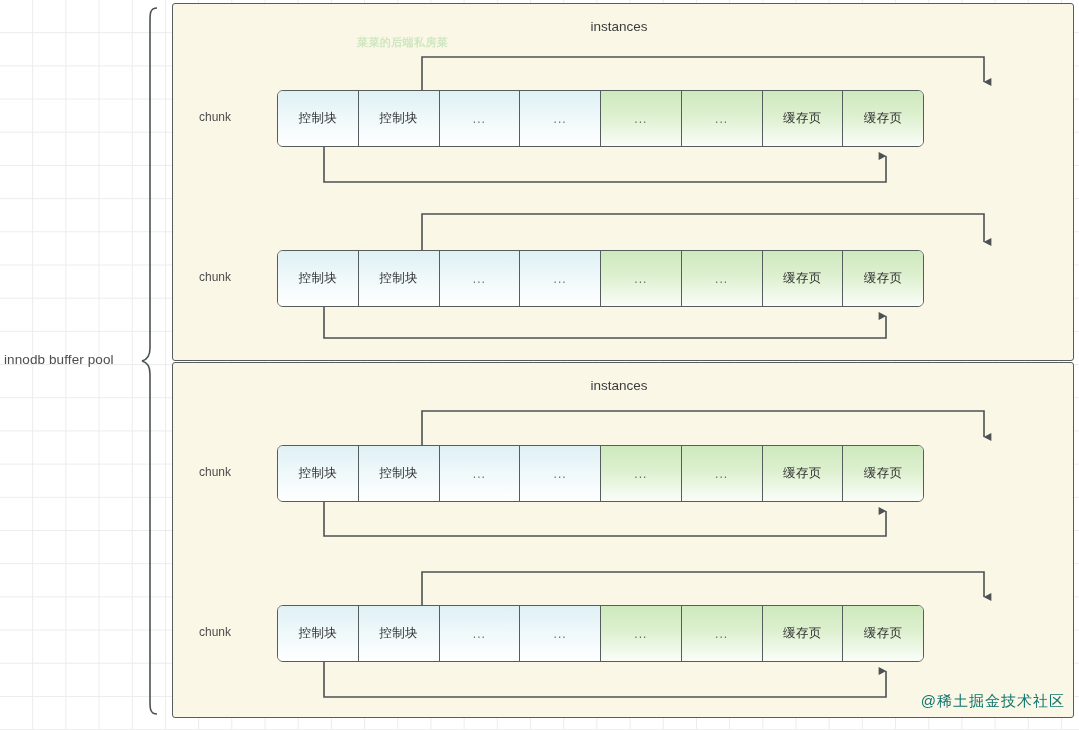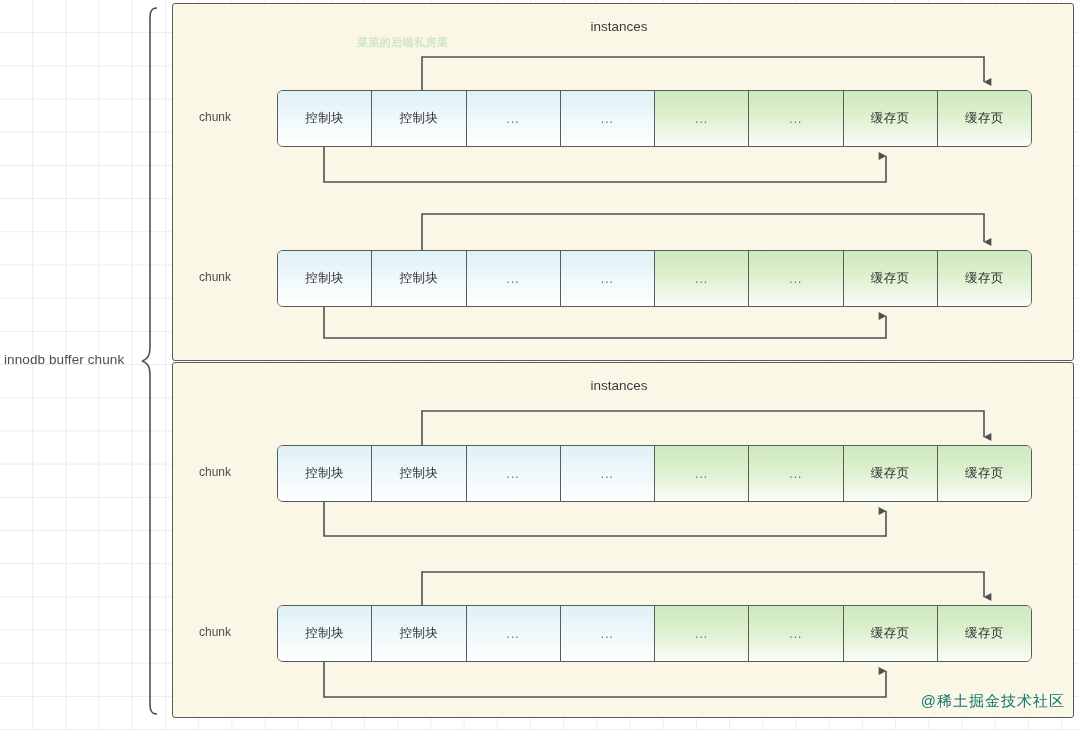--- a/index.html
+++ b/index.html
@@ -48,21 +48,21 @@
     letter-spacing:.4px;white-space:nowrap;
   }
 
   .chunk-label{
     position:absolute;width:80px;text-align:center;
     font-size:12px;color:#4d4d4d;
   }
 
   
   .chunk-row{
-    position:absolute;left:277px;width:755px;height:57px;
+    position:absolute;left:277px;width:647px;height:57px;
     display:flex;
     border:1.6px solid #555d5e;
     border-radius:6px;
     box-sizing:border-box;
     overflow:hidden;
     background:#fff;
   }
   .cell{
     flex:1 1 0;
     display:flex;align-items:center;justify-content:center;
@@ -83,21 +83,21 @@
   }
   svg.overlay{position:absolute;left:0;top:0;width:1079px;height:730px;pointer-events:none;}
 </style>
 </head>
 <body>
 
 <div id="grid"></div>
 
 <div id="stage">
 
-  <div class="pool-label">innodb buffer chunk</div>
+  <div class="pool-label">innodb buffer pool</div>
 
   <div class="panel" id="panel-top">
     <div class="panel-title">instances</div>
     <div class="brandmark">菜菜的后端私房菜</div>
   </div>
 
   <div class="chunk-label" style="left:175px;top:110px;">chunk</div>
   <div class="chunk-row" style="top:90px;">
     <div class="cell blue">控制块</div>
     <div class="cell blue">控制块</div>

